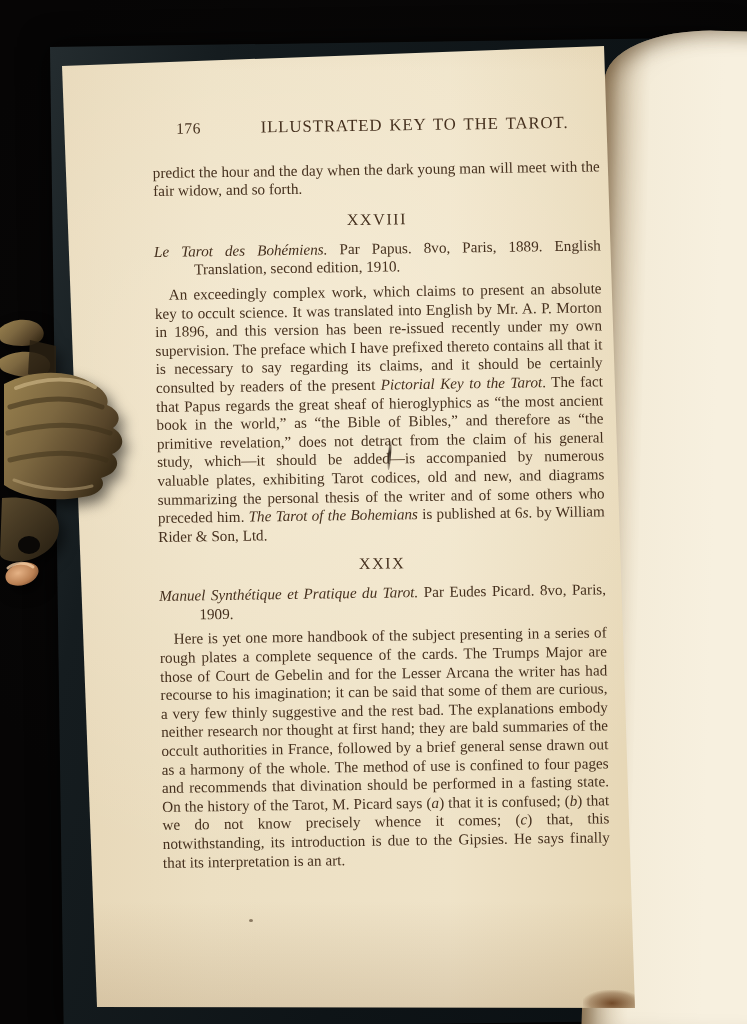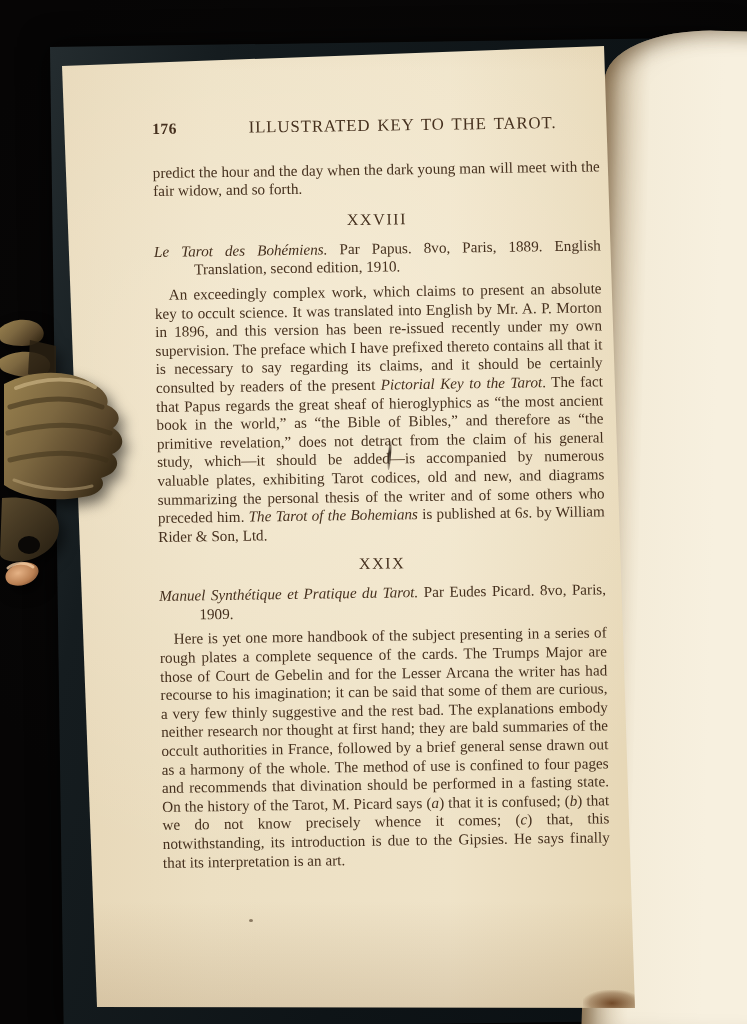--- a/index.html
+++ b/index.html
@@ -38,21 +38,21 @@
   
   .text-block{
     position:absolute;left:152px;top:120px;width:447px;
     transform:rotate(-0.85deg);transform-origin:0 0;
     color:var(--c-ink,#45301e);
     font-size:15.2px;line-height:18.6px;
     text-align:justify;
     text-rendering:optimizeLegibility;
   }
   .page-header{display:flex;align-items:baseline;margin-bottom:25px;}
-  .pagenum{font-weight:bold;font-size:15.5px;width:72px;letter-spacing:0.5px;}
+  .pagenum{font-weight:normal;font-size:15.5px;width:72px;letter-spacing:0.5px;margin-left:24px;}
   .running-title{flex:1;text-align:center;font-size:16.8px;letter-spacing:0.9px;word-spacing:2px;padding-right:18px;}
   .intro{margin:0 0 13px;}
   h2.sec{font-size:16px;font-weight:normal;letter-spacing:1.6px;text-align:center;margin:0 0 11px;line-height:18px;}
   h2.sec2{margin-top:9px;}
   .citation{margin:0 0 6px;padding-left:40px;text-indent:-40px;}
   .body-para{margin:0 0 12px;text-indent:14px;}
   .it{font-style:italic;}
   
   .ink-mark{
     position:absolute;left:388px;top:441px;width:3px;height:29px;

